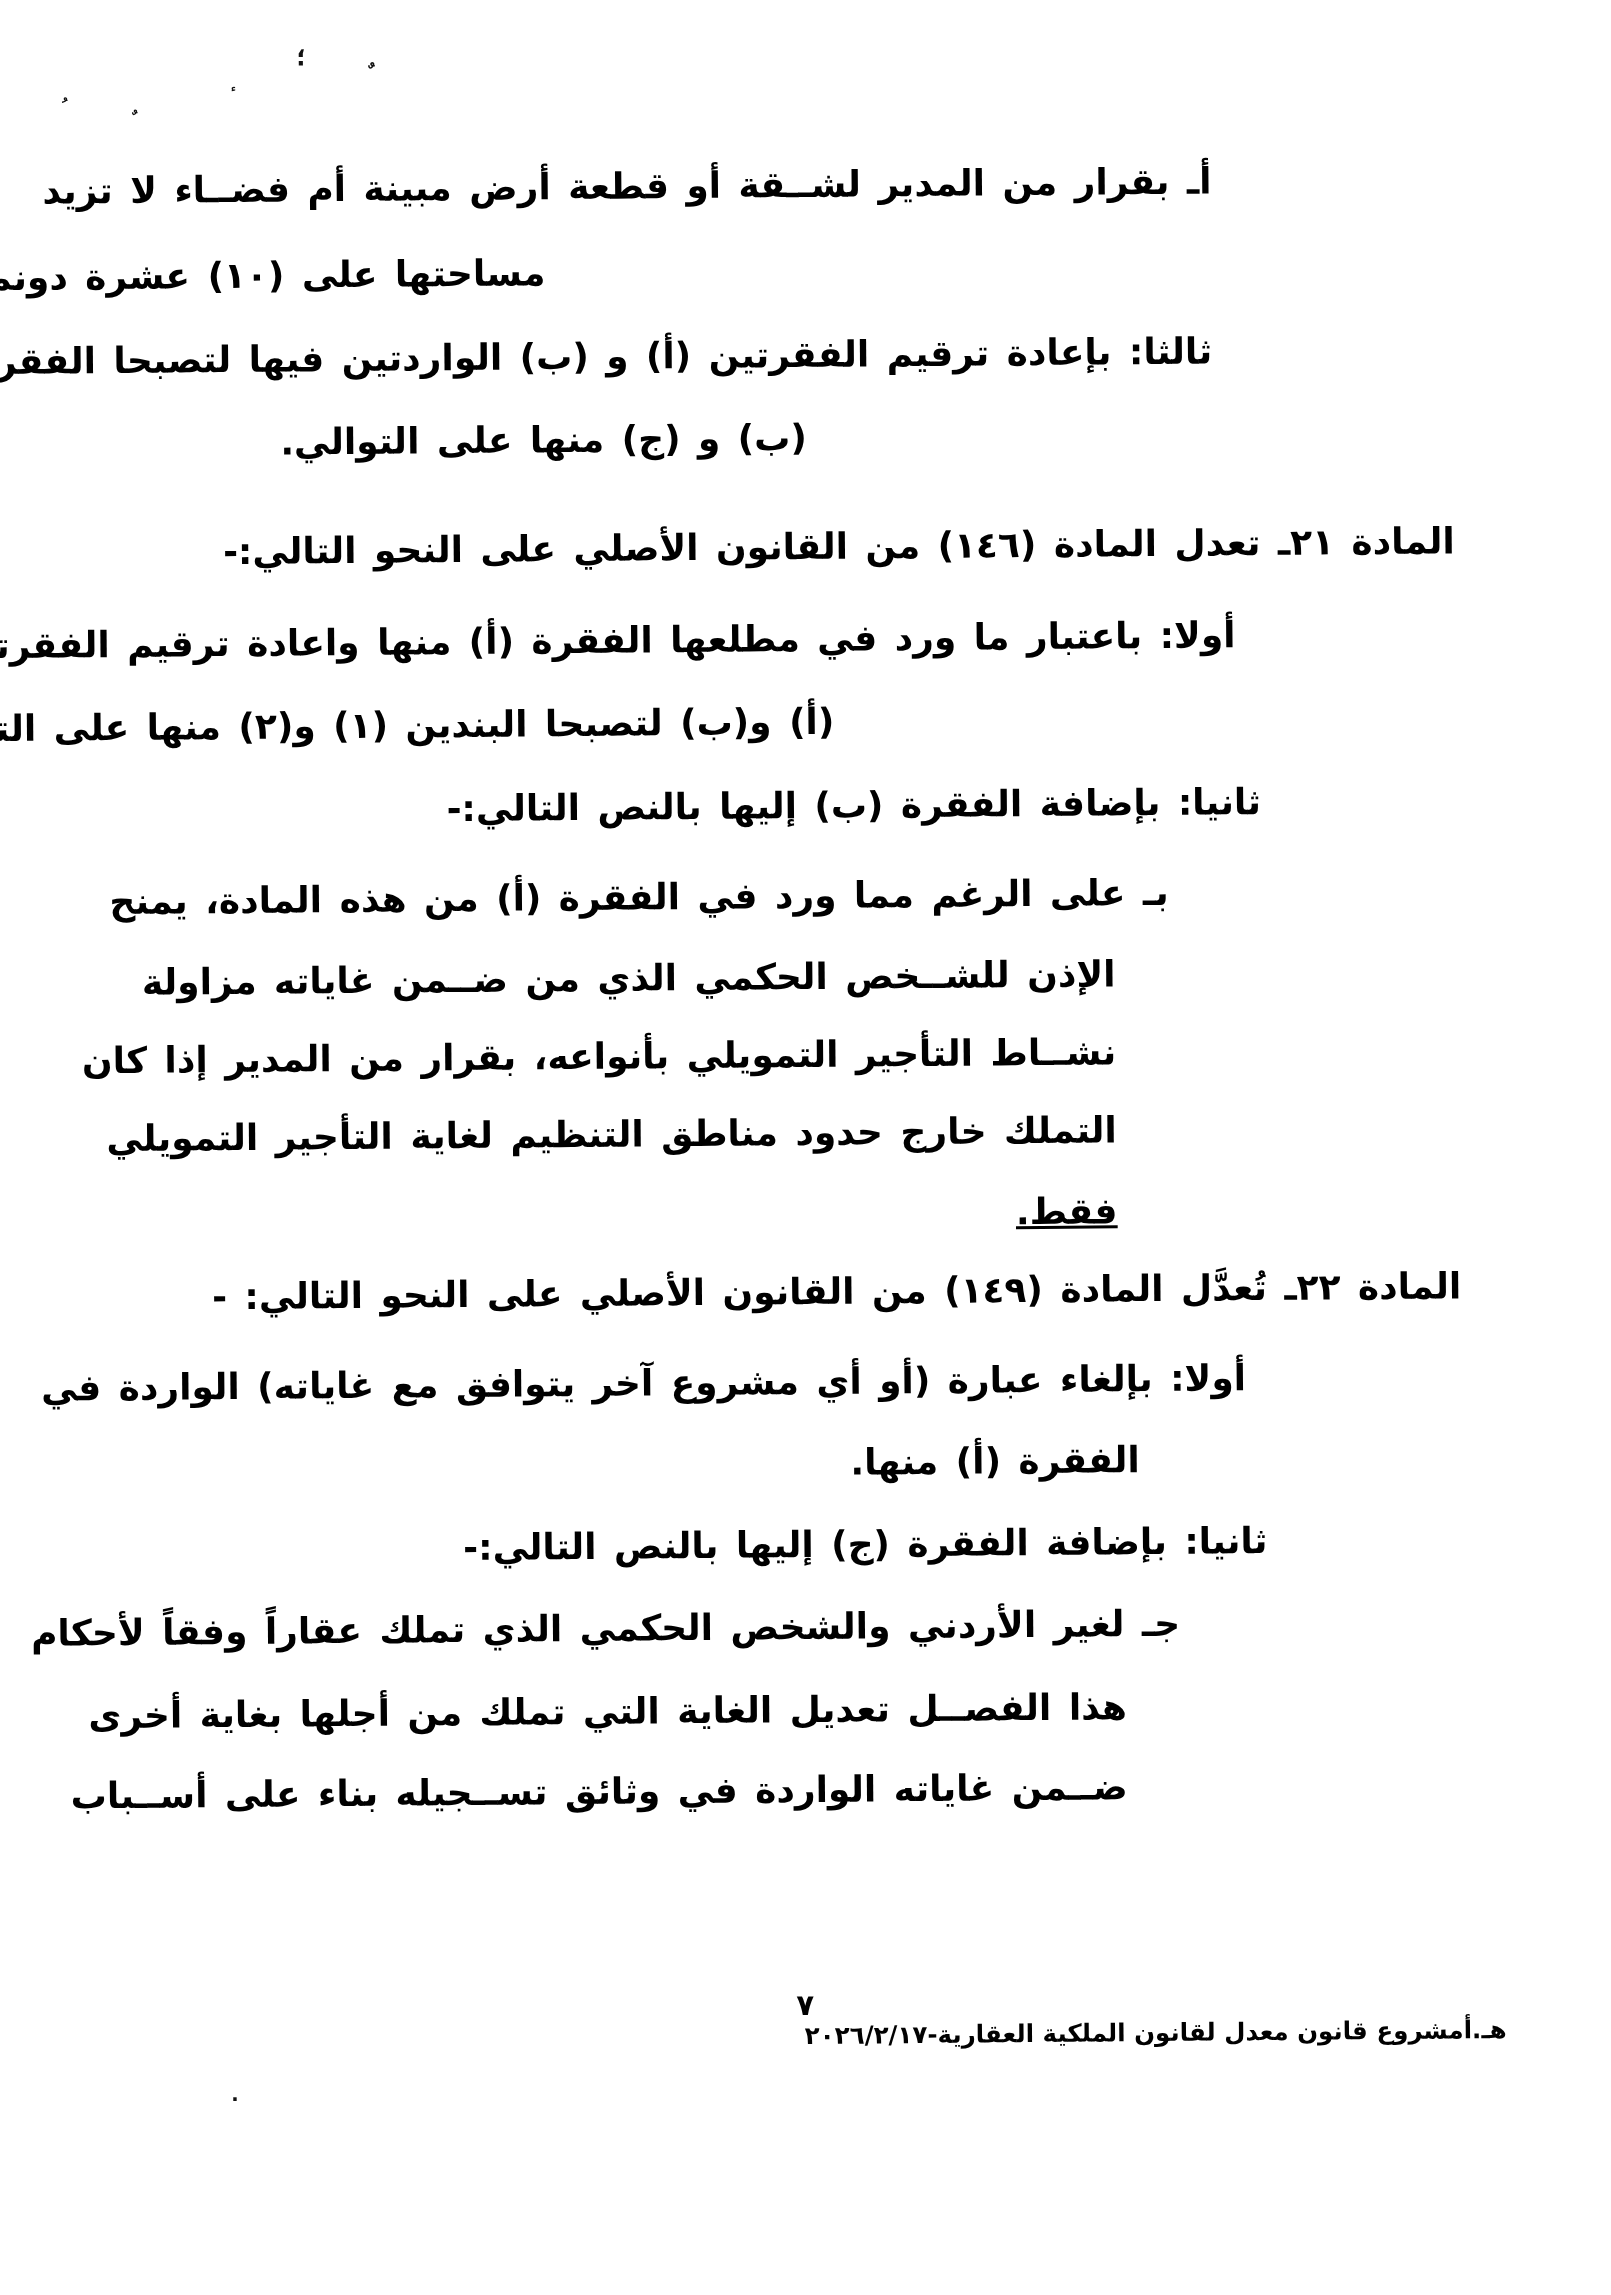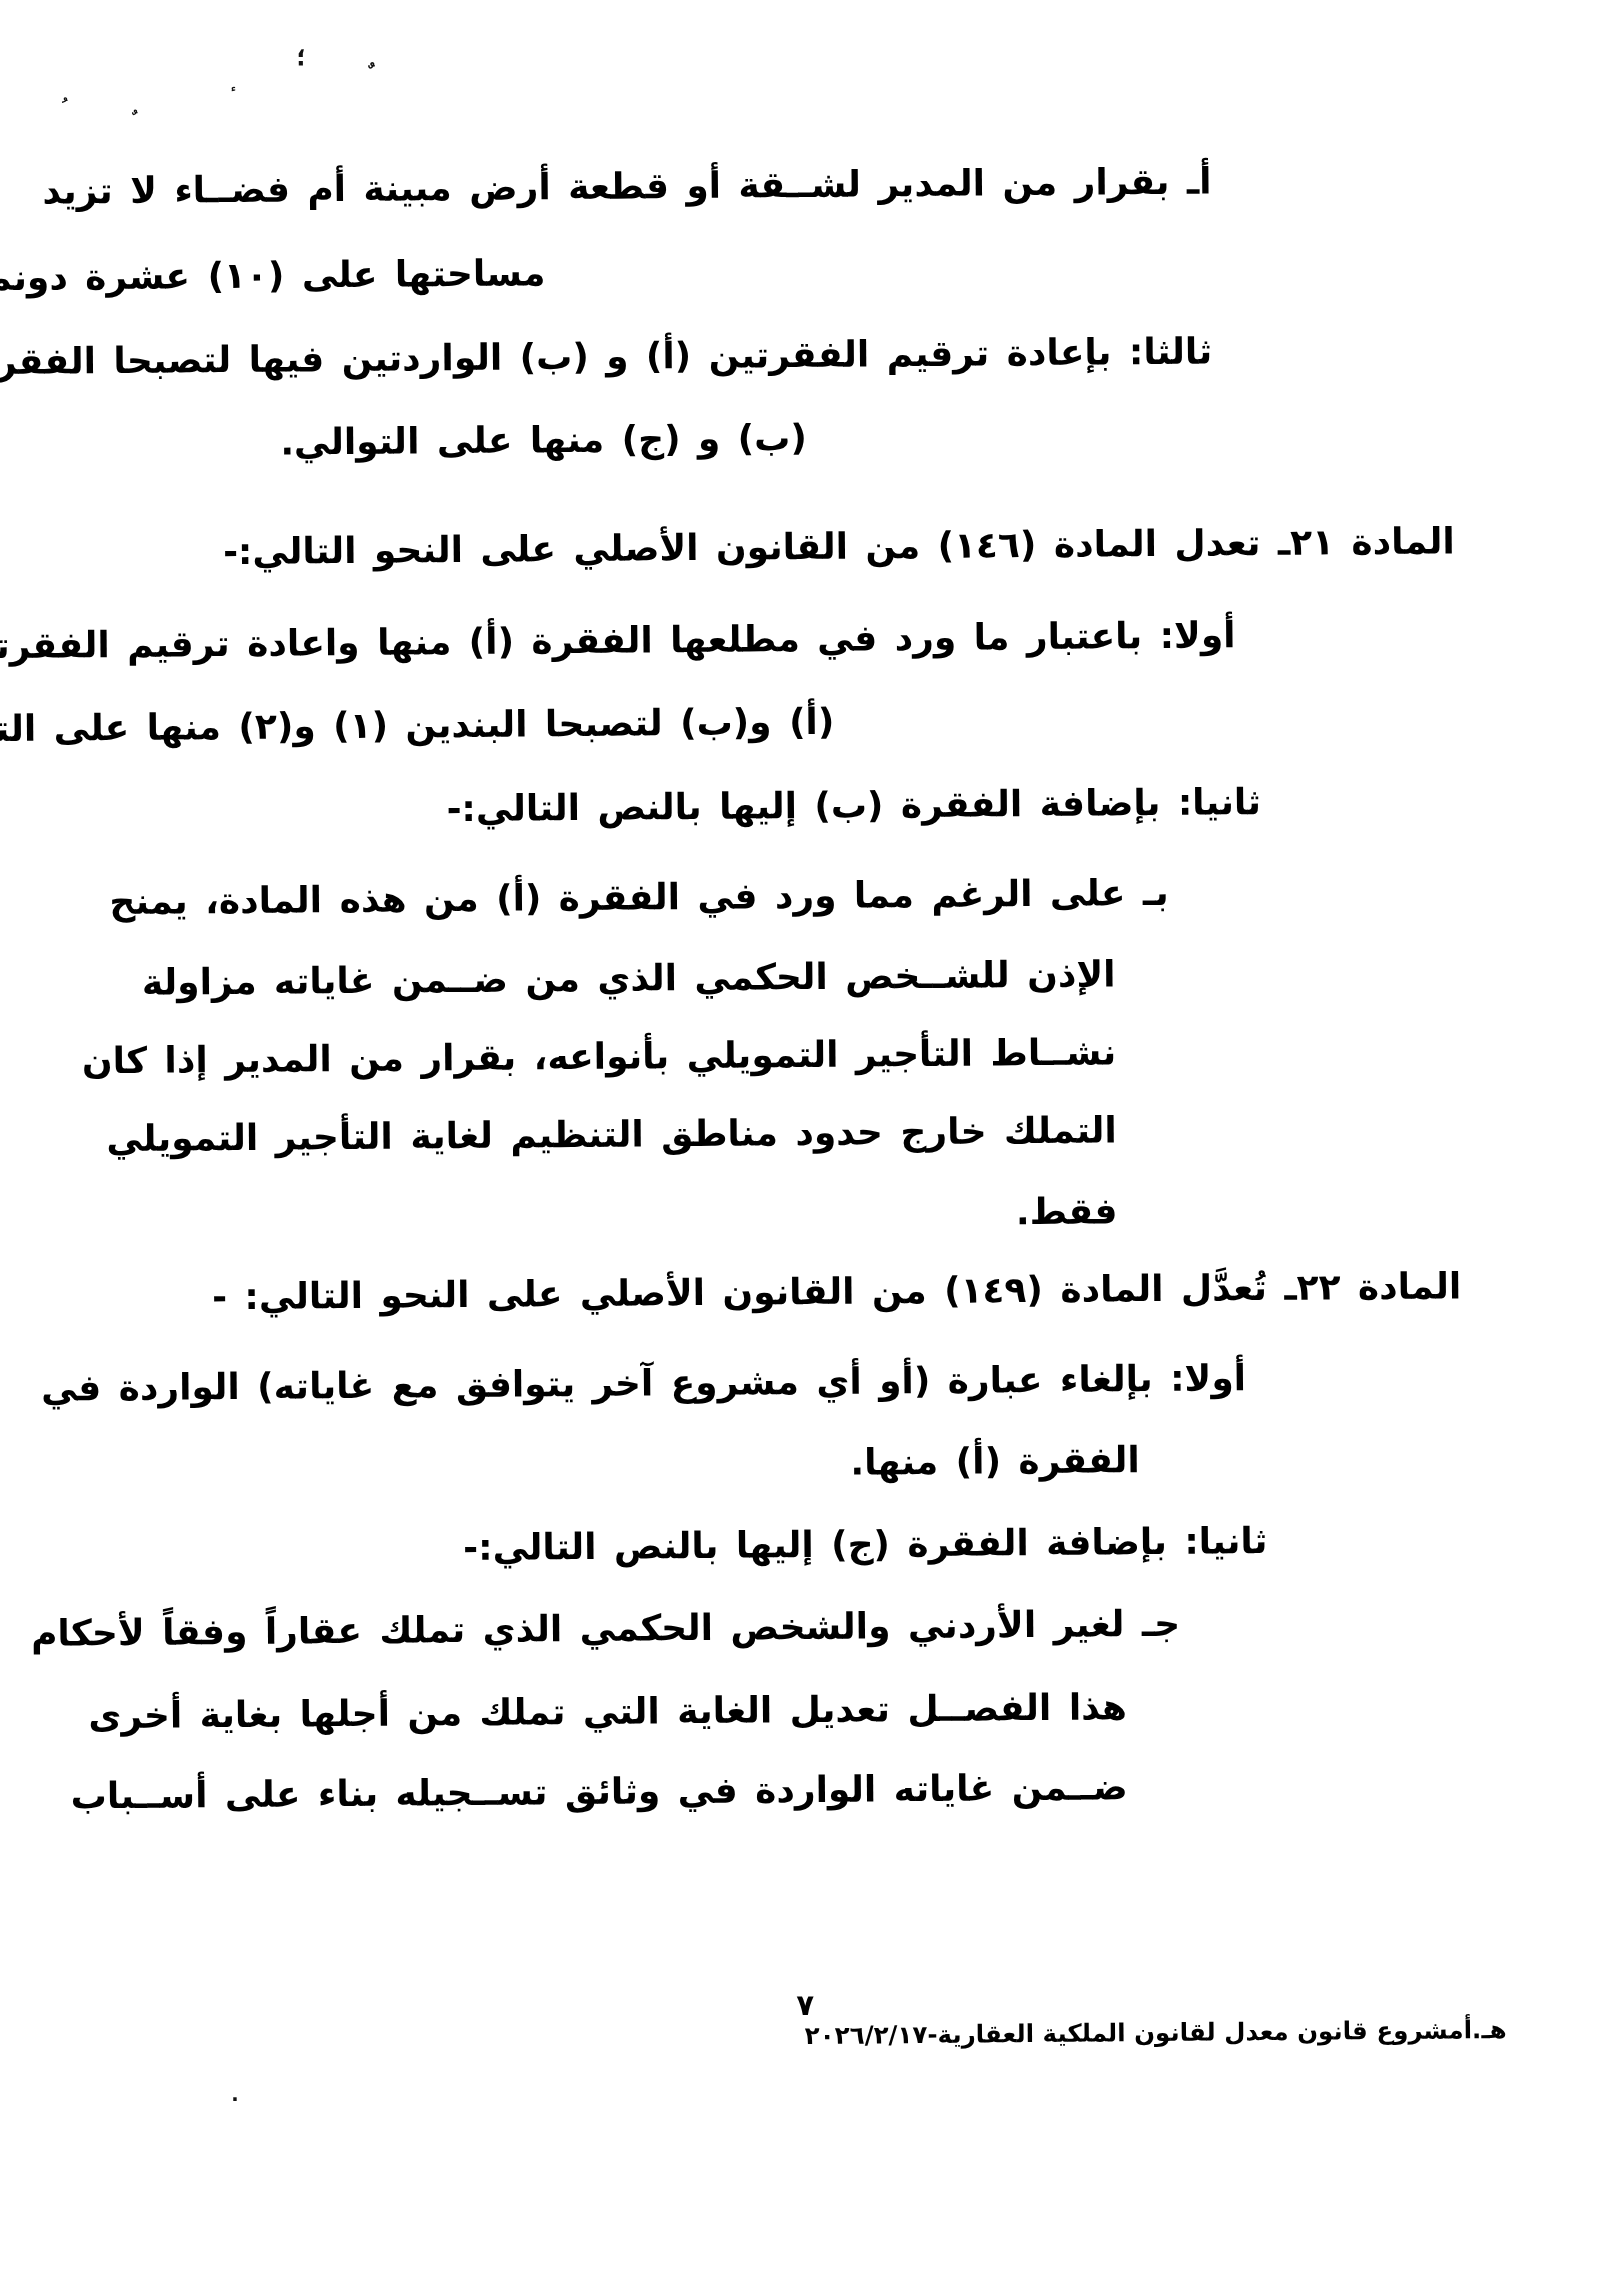--- a/index.html
+++ b/index.html
@@ -79,21 +79,21 @@
     <div class="line heading-line" style="top:527px; right:151px;">المادة ٢١ـ تعدل المادة (١٤٦) من القانون الأصلي على النحو التالي:-</div>
 
     <div class="line" style="top:619px;  right:371px;">أولا: باعتبار ما ورد في مطلعها الفقرة (أ) منها واعادة ترقيم الفقرتين</div>
     <div class="line" style="top:702px;  right:773px;">(أ) و(ب) لتصبحا البندين (١) و(٢) منها على التوالي.</div>
     <div class="line" style="top:786px;  right:347px;">ثانيا: بإضافة الفقرة (ب) إليها بالنص التالي:-</div>
 
     <div class="line" style="top:876px;  right:440px;">بـ على الرغم مما ورد في الفقرة (أ) من هذه المادة، يمنح</div>
     <div class="line" style="top:957px;  right:494px;">الإذن للشــخص الحكمي الذي من ضــمن  غاياته مزاولة</div>
     <div class="line" style="top:1035px; right:494px;">نشــاط التأجير التمويلي بأنواعه، بقرار من المدير إذا كان</div>
     <div class="line" style="top:1113px; right:494px;">التملك خارج حدود مناطق التنظيم لغاية التأجير التمويلي</div>
-    <div class="line" style="top:1194px; right:494px;">فقط.</div>
+    <div class="line" style="top:1194px; right:494px;text-decoration:underline;">فقط.</div>
 
     <div class="line heading-line" style="top:1272px; right:151px;">المادة ٢٢ـ تُعدَّل المادة (١٤٩) من القانون الأصلي على النحو التالي: -</div>
 
     <div class="line" style="top:1362px; right:367px;">أولا: بإلغاء عبارة (أو أي مشروع آخر يتوافق مع غاياته) الواردة في</div>
     <div class="line" style="top:1443px; right:474px;">الفقرة (أ) منها.</div>
     <div class="line" style="top:1525px; right:347px;">ثانيا: بإضافة الفقرة (ج) إليها بالنص التالي:-</div>
 
     <div class="line" style="top:1607px; right:435px;">جـ لغير الأردني والشخص الحكمي الذي تملك عقاراً وفقاً لأحكام</div>
     <div class="line" style="top:1690px; right:489px;">هذا الفصــل تعديل الغاية التي تملك من أجلها بغاية أخرى</div>
     <div class="line" style="top:1770px; right:489px;">ضــمن غاياته الواردة في وثائق تســجيله بناء على أســباب</div>

